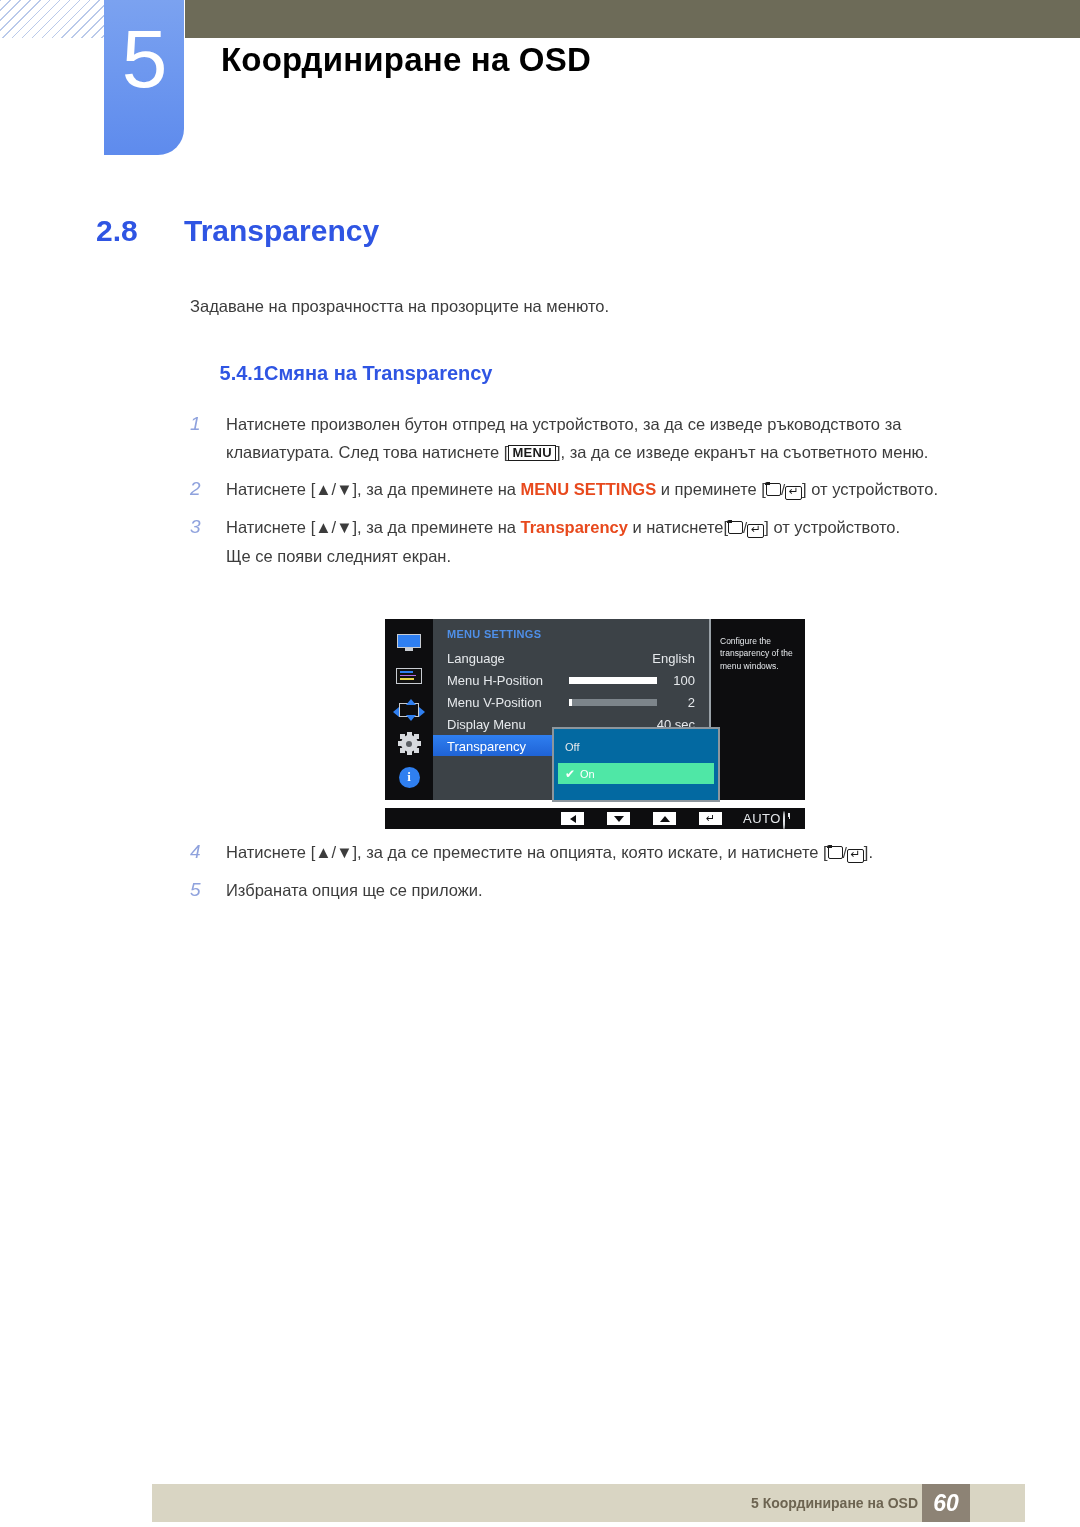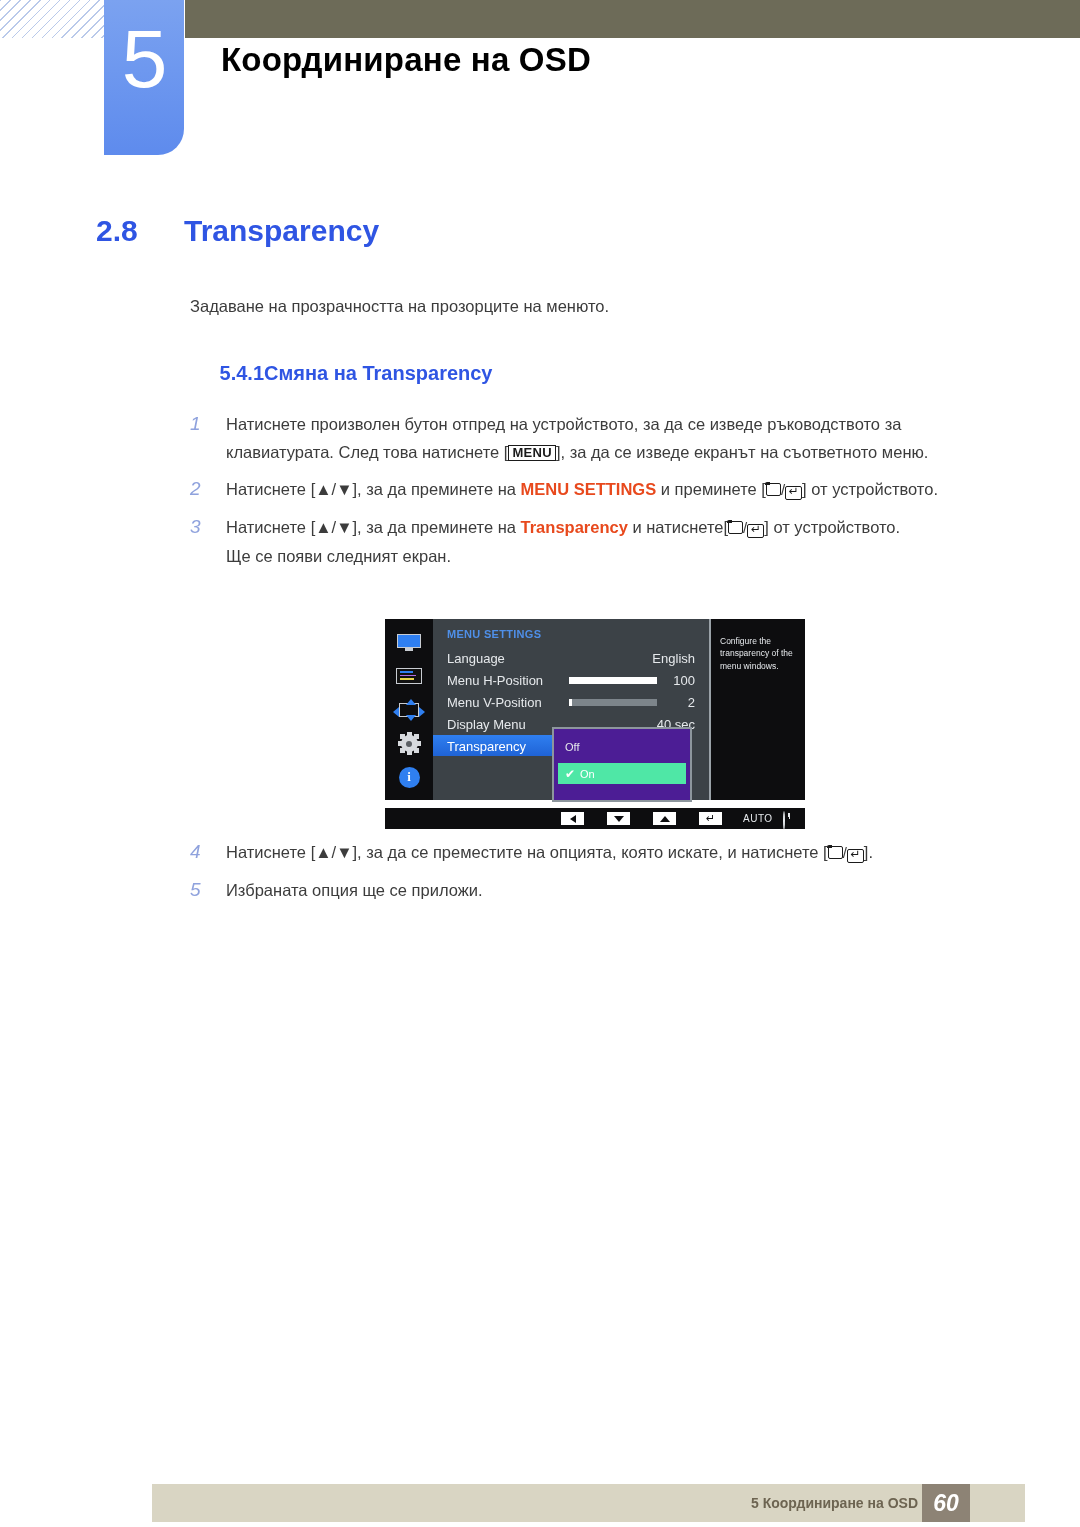--- a/index.html
+++ b/index.html
@@ -131,40 +131,40 @@
   .hl-bg{
     position:absolute;left:-14px;top:0;width:152px;height:21px;
     background:linear-gradient(180deg,#2f7ff0 0%,#1f63d6 100%);
   }
   .hl-txt{position:relative;z-index:2;color:#ffffff;}
   .osd-help{
     position:absolute;left:326px;top:0;width:94px;height:181px;background:#0d0d0f;
     color:#e6e9ec;font-size:8.5px;line-height:1.45;padding:16px 8px 0 9px;box-sizing:border-box;
   }
   .osd-drop{
-    position:absolute;left:167px;top:108px;width:140px;height:75px;
-    background:#4c1d95;border:2px solid #8d969d;box-sizing:border-box;
+    position:absolute;left:167px;top:108px;width:168px;height:75px;
+    background:#0369a1;border:2px solid #8d969d;box-sizing:border-box;
     padding:7px 0 0 0;z-index:5;
   }
   .drop-item{height:21px;display:flex;align-items:center;padding-left:11px;
              color:#e6e9ec;font-size:11px;box-sizing:border-box;}
   .drop-item.on{background:#4fe7a6;color:#ffffff;margin:6px 4px 0 4px;padding-left:7px;}
   .drop-item .ck{color:#ffffff;font-size:12px;font-weight:bold;margin-right:5px;}
   .osd-bottom{
     position:absolute;left:0;top:189px;width:420px;height:21px;background:#0d0d0f;
     display:flex;align-items:center;
   }
   .bb{position:absolute;display:flex;align-items:center;justify-content:center;
       height:13px;}
   .kbtn{width:23px;height:13px;background:#ffffff;display:flex;align-items:center;justify-content:center;}
   .kbtn .tl{width:0;height:0;border-top:4px solid transparent;border-bottom:4px solid transparent;border-right:6px solid #0d0d0f;}
   .kbtn .td{width:0;height:0;border-left:5px solid transparent;border-right:5px solid transparent;border-top:6px solid #0d0d0f;}
   .kbtn .tu{width:0;height:0;border-left:5px solid transparent;border-right:5px solid transparent;border-bottom:6px solid #0d0d0f;}
   .kbtn .te{color:#0d0d0f;font-size:11px;line-height:11px;}
-  .lblauto{color:#e6e9ec;font-size:10px;letter-spacing:.5px;}
+  .lblauto{color:#e6e9ec;font-size:13px;letter-spacing:.5px;}
   .pwr{width:13px;height:13px;border:1.5px solid #e6e9ec;border-radius:50%;position:relative;box-sizing:border-box;}
   .pwr:after{content:"";position:absolute;left:4.2px;top:-2px;width:1.6px;height:7px;background:#e6e9ec;}
   .pwr-wrap{position:relative;width:13px;height:13px;}
   .pwr-mask{position:absolute;left:3px;top:-3px;width:5px;height:4px;background:#0d0d0f;}
 
   
   .footer{
     position:absolute;left:152px;top:1484px;width:873px;height:38px;
     background:#d9d5c3;
   }

